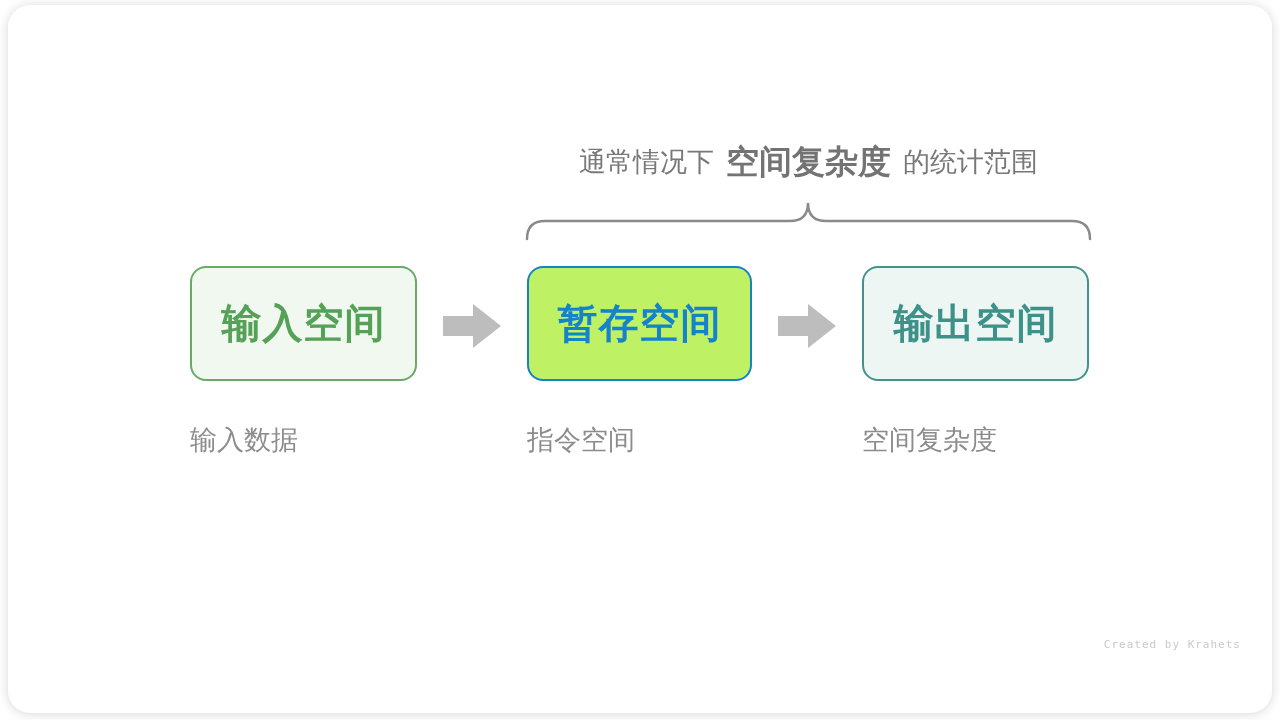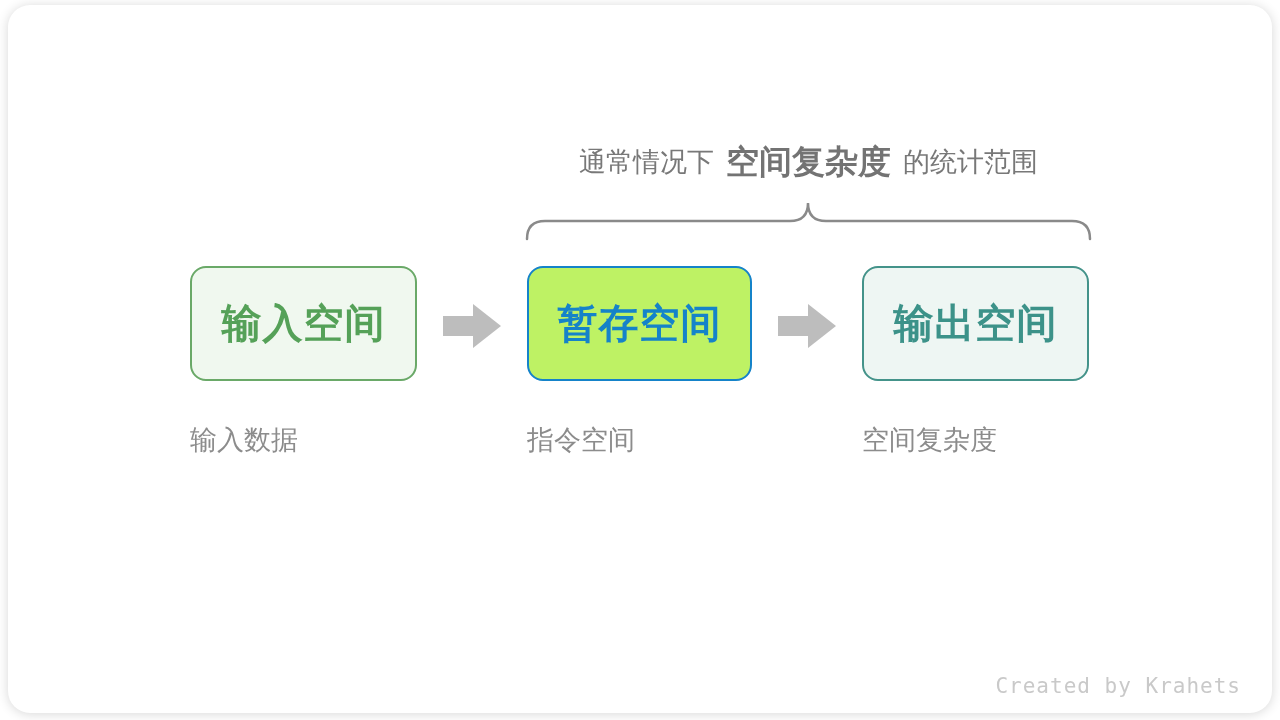--- a/index.html
+++ b/index.html
@@ -77,23 +77,23 @@
     font-size: 27px;
     line-height: 48px;
     color: #8c8c8c;
   }
   .notes-1 { left: 190px; width: 227px; }
   .notes-2 { left: 527px; width: 225px; }
   .notes-3 { left: 862px; width: 227px; }
 
   .credit {
     position: absolute;
-    right: 39px; top: 674px;
+    right: 39px; top: 638px;
     font-family: "DejaVu Sans Mono", "Liberation Mono", monospace;
-    font-size: 21px;
+    font-size: 11px;
     letter-spacing: 1px;
     color: #c9c9c9;
   }
 </style>
 </head>
 <body>
 
 <div class="canvas">
 
   <div class="card"></div>

